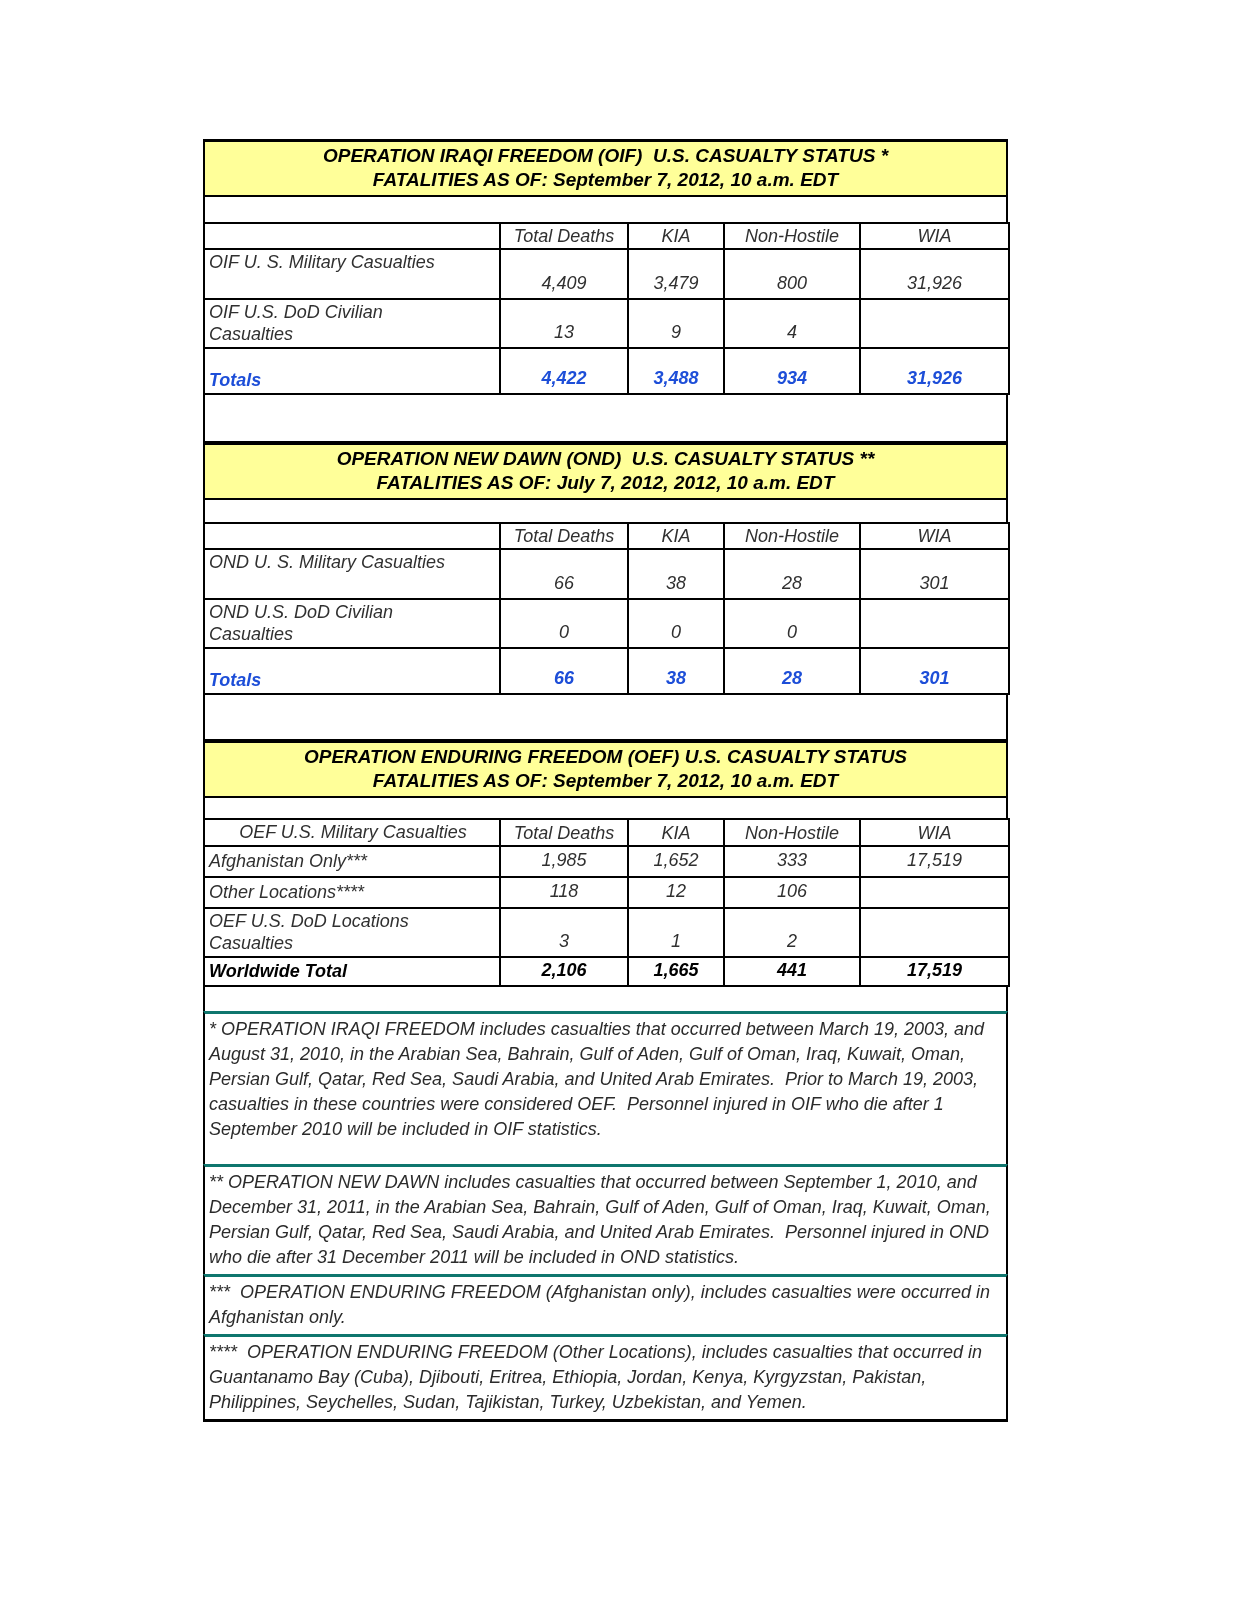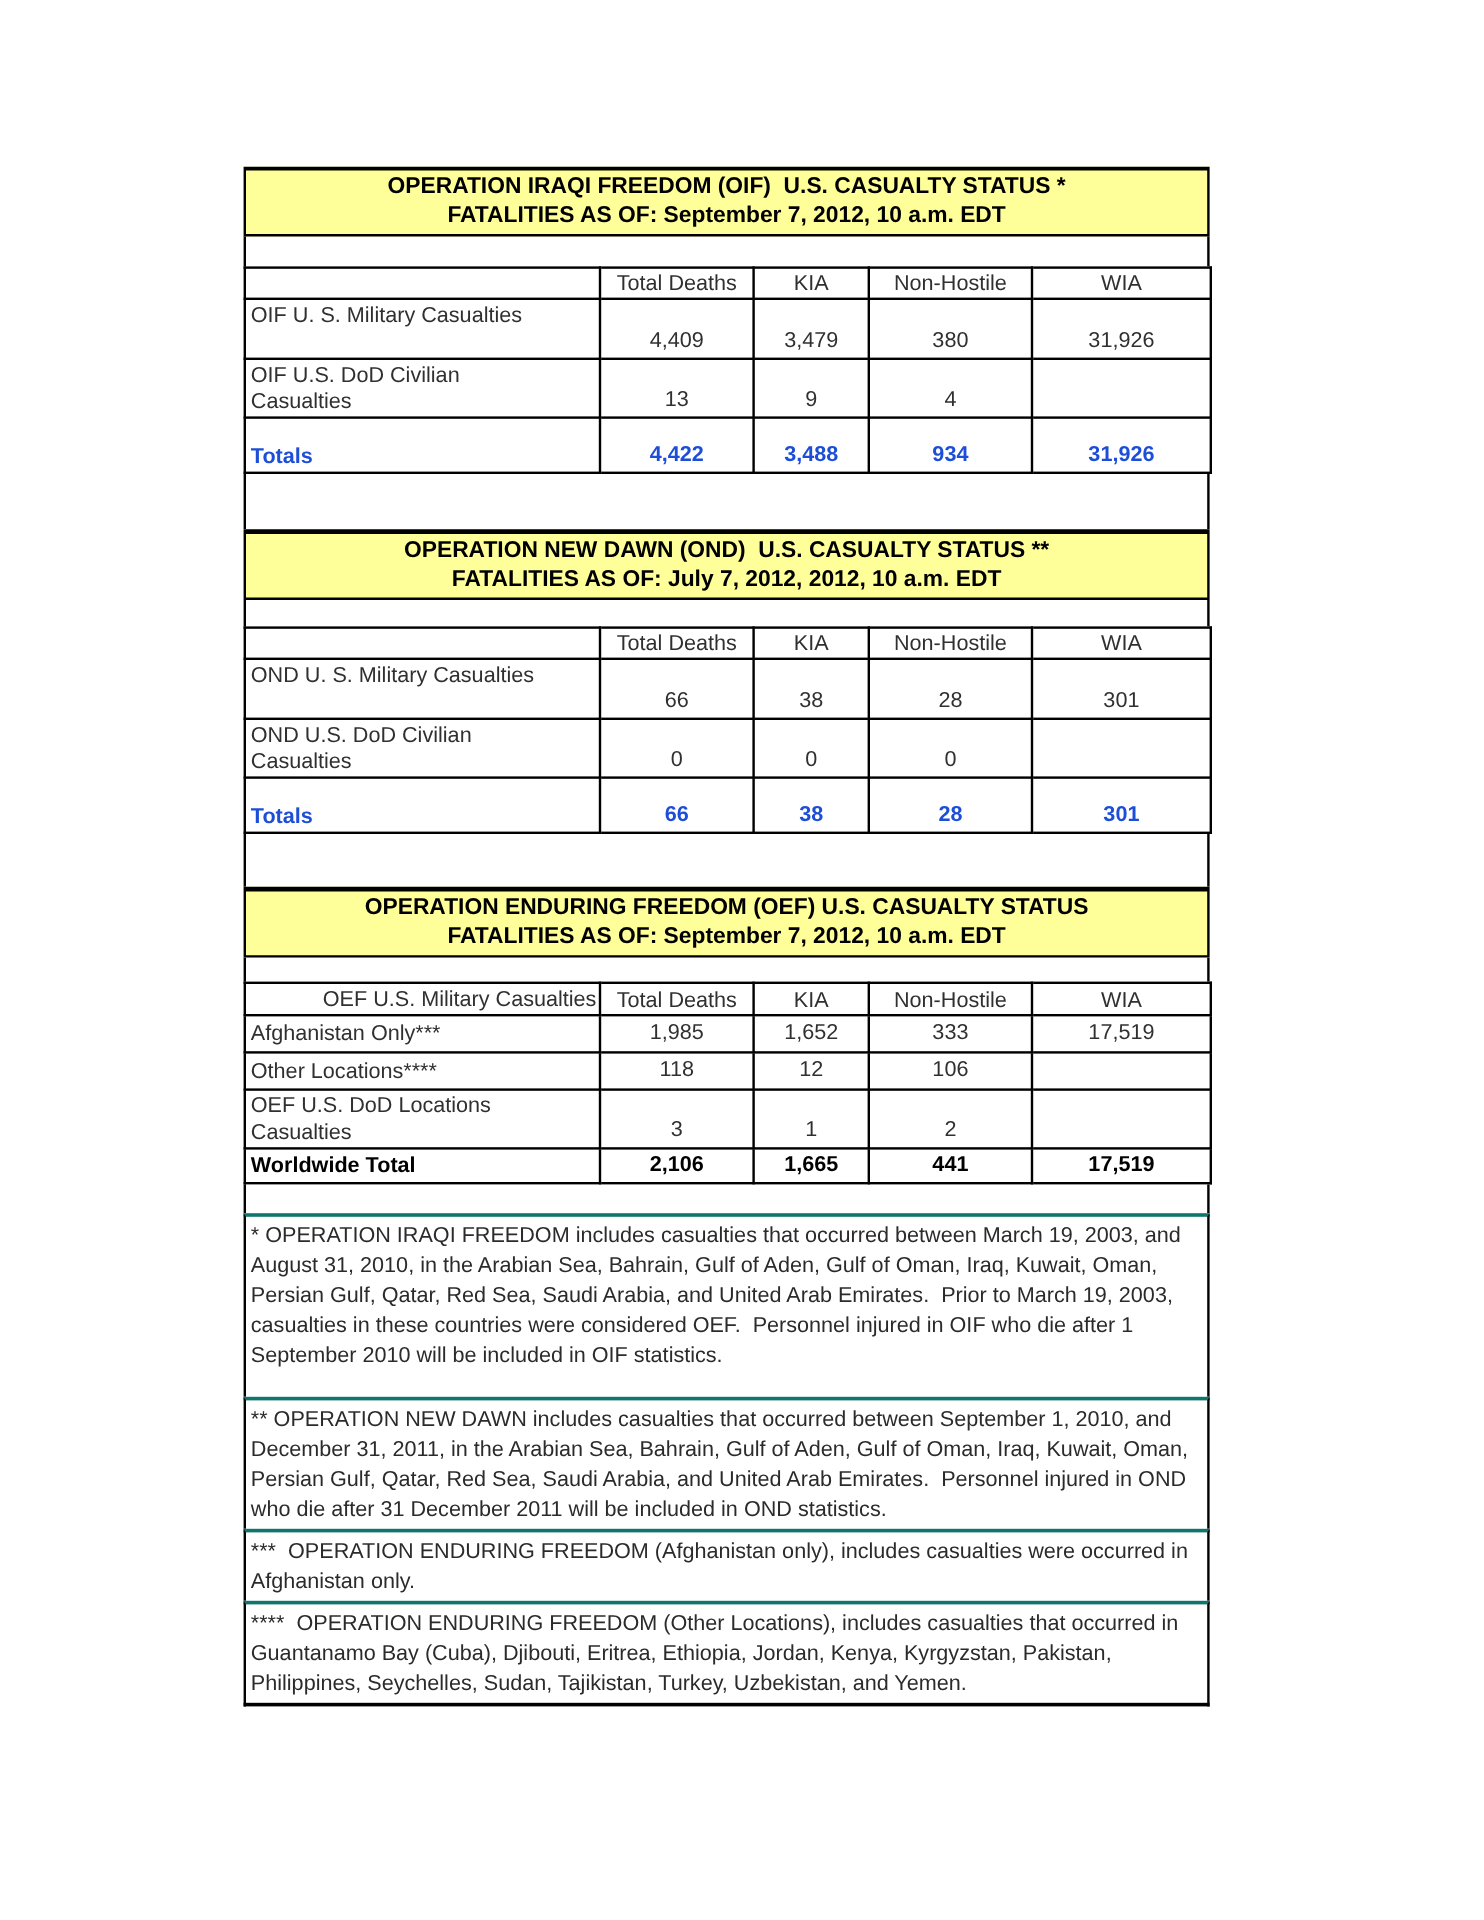--- a/index.html
+++ b/index.html
@@ -1,21 +1,21 @@
 <!DOCTYPE html>
 <html style="--banner-bg: #ffff99;"><head>
 <meta charset="utf-8">
 <style>
   html,body{margin:0;padding:0;}
   body{
     width:1237px;height:1600px;background:#ffffff;
     font-family:"Liberation Sans","DejaVu Sans",sans-serif;
     color:#303030;font-size:18px;
   }
-  #report{position:absolute;left:203px;top:139px;width:805px;}
+  #report{position:absolute;left:203px;top:139px;width:805px;font-style:italic;}
   *{box-sizing:border-box;}
 
   
   .banner{
     width:805px;background:var(--banner-bg,#ffff99);
     border:2px solid #000;border-top-width:3px;
     text-align:center;padding:2px 0 3px 0;
   }
   .banner.thicktop{border-top-width:4px;}
   .banner-line{
@@ -30,21 +30,21 @@
 
   
   table.cas{border-collapse:collapse;table-layout:fixed;width:805px;}
   table.cas td{
     border:2px solid #000;overflow:hidden;
     font-size:18px;line-height:22px;
   }
   td.lbl{text-align:left;padding:1px 2px 2px 4px;white-space:pre-line;}
   td.num{text-align:center;padding:0 2px 4px 2px;}
   tr.r-head td{height:24px;vertical-align:middle;text-align:center;}
-  tr.r-head td.lbl{text-align:right;margin-top:33px;}
+  tr.r-head td.lbl{text-align:center;margin-top:33px;}
   tr.r-mil td{height:50px;}
   tr.r-mil td.lbl{vertical-align:top;}
   tr.r-mil td.num{vertical-align:bottom;}
   tr.r-civ td{height:47px;}
   tr.r-civ td.lbl{vertical-align:top;}
   tr.r-civ td.num{vertical-align:bottom;}
   tr.r-tot td{height:46px;vertical-align:bottom;font-weight:bold;color:#1d4ed8;}
   tr.r-one td{height:31px;vertical-align:middle;}
   tr.r-wtot td{height:29px;vertical-align:middle;font-weight:bold;color:#000;}
   td.num-reg{font-weight:normal;color:#555555;}
@@ -81,21 +81,21 @@
       <td class="lbl"></td>
       <td>Total Deaths</td>
       <td>KIA</td>
       <td>Non-Hostile</td>
       <td>WIA</td>
     </tr>
     <tr class="r-mil">
       <td class="lbl">OIF U. S. Military Casualties</td>
       <td class="num">4,409</td>
       <td class="num">3,479</td>
-      <td class="num">380</td>
+      <td class="num">800</td>
       <td class="num">31,926</td>
     </tr>
     <tr class="r-civ">
       <td class="lbl">OIF U.S. DoD Civilian
 Casualties</td>
       <td class="num">13</td>
       <td class="num">9</td>
       <td class="num">4</td>
       <td class="num"></td>
     </tr>

